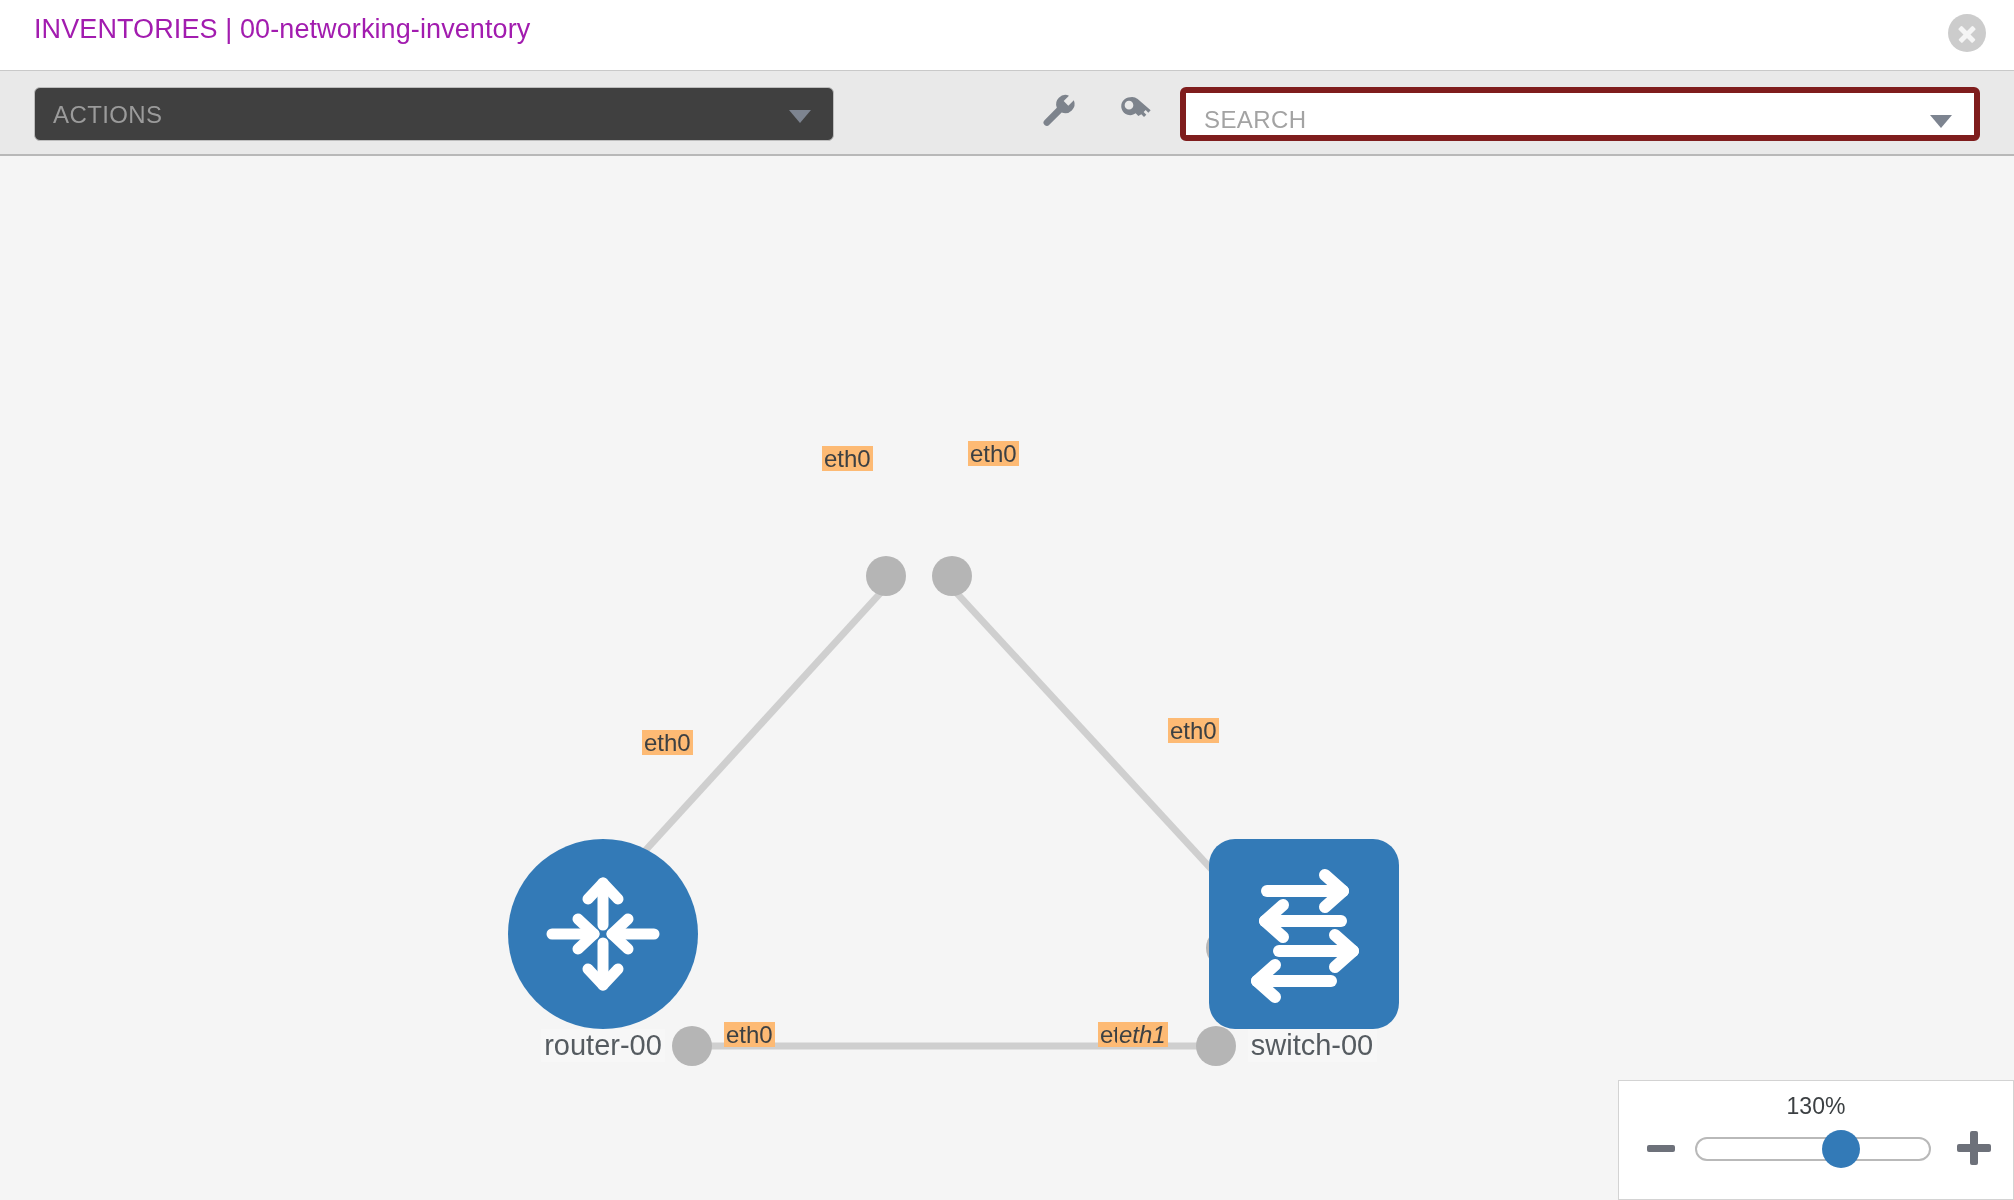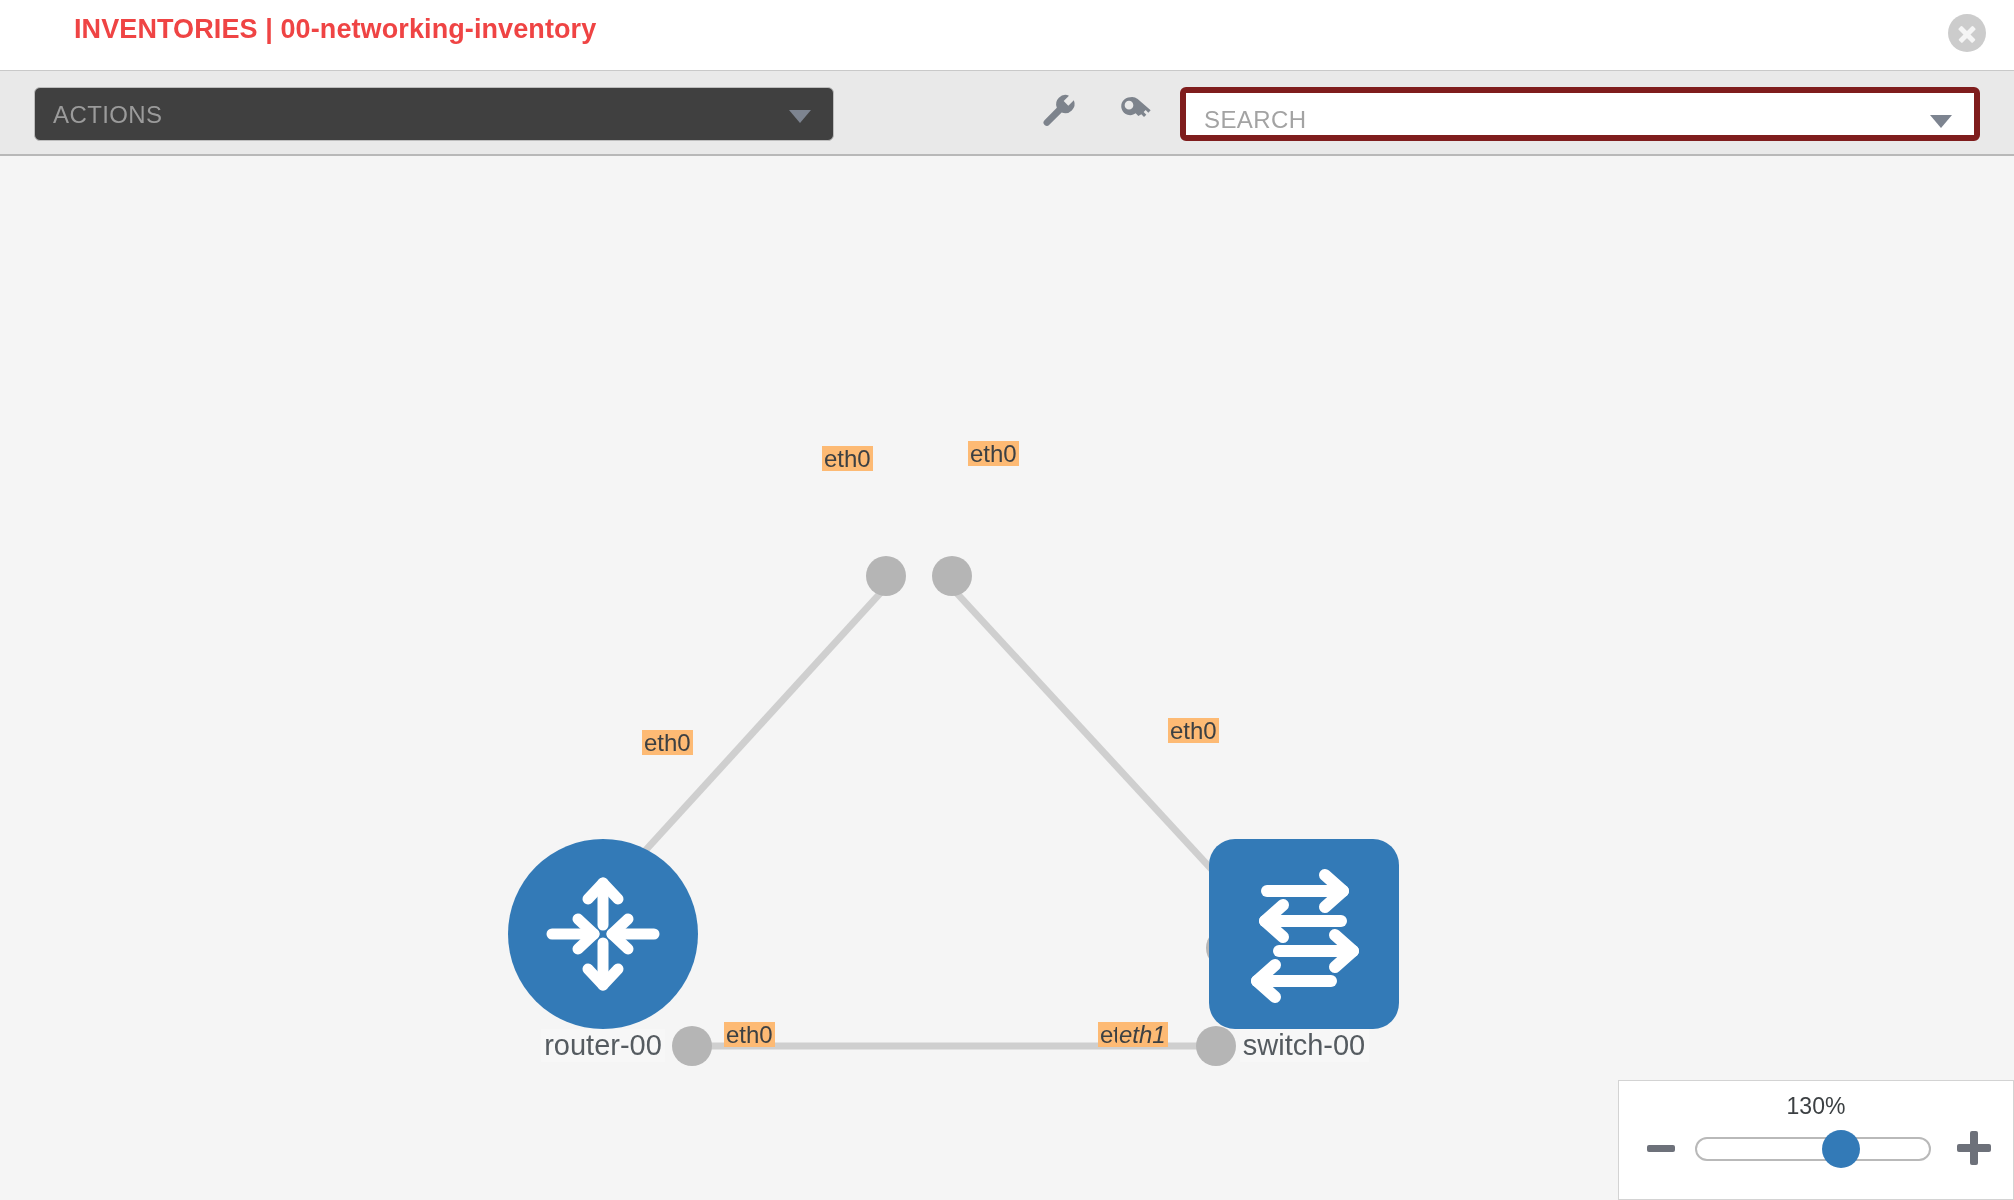--- a/index.html
+++ b/index.html
@@ -12,22 +12,22 @@
   }
   .app{position:relative;width:2014px;height:1200px;background:#f5f5f5;}
 
   
   .header{
     position:absolute;left:0;top:0;width:2014px;height:70px;
     background:#ffffff;box-sizing:border-box;
   }
   .header-title{
     position:absolute;left:34px;top:14px;
-    font-size:27px;font-weight:bold;color:#ef4444;
-    letter-spacing:.1px;white-space:nowrap;margin-left:40px;
+    font-size:27px;font-weight:normal;color:#a21caf;
+    letter-spacing:.1px;white-space:nowrap;
   }
   .close-btn{
     position:absolute;right:28px;top:14px;width:38px;height:38px;
     border-radius:50%;background:#cccccc;cursor:pointer;
   }
   .close-btn .x1,.close-btn .x2{
     position:absolute;left:9px;top:17.5px;width:20px;height:4.5px;
     background:#f5f5f5;border-radius:1px;
   }
   .close-btn .x1{transform:rotate(45deg);}
@@ -218,21 +218,21 @@
           <line x1="32" y1="26" x2="108" y2="26"></line>
           <polyline points="90,10 108,26 90,42"></polyline>
           <line x1="30" y1="56" x2="106" y2="56"></line>
           <polyline points="48,40 30,56 48,72"></polyline>
           <line x1="44" y1="86" x2="118" y2="86"></line>
           <polyline points="100,70 118,86 100,102"></polyline>
           <line x1="22" y1="116" x2="96" y2="116"></line>
           <polyline points="40,100 22,116 40,132"></polyline>
         </g>
       </svg>
-      <div class="node-label" style="top:190px;">switch-00</div>
+      <div class="node-label" style="top:190px;margin-left:8px;">switch-00</div>
     </div>
 
     <div class="if-label" style="left:822px;top:290px;">eth0</div>
     <div class="if-label" style="left:968px;top:285px;">eth0</div>
     <div class="if-label" style="left:642px;top:574px;">eth0</div>
     <div class="if-label" style="left:1168px;top:562px;">eth0</div>
     <div class="if-label" style="left:724px;top:866px;">eth0</div>
     <div class="if-label" style="left:1098px;top:866px;">eth0</div>
     <div class="if-label" style="left:1117px;top:866px;font-style:italic;">eth1</div>
 

